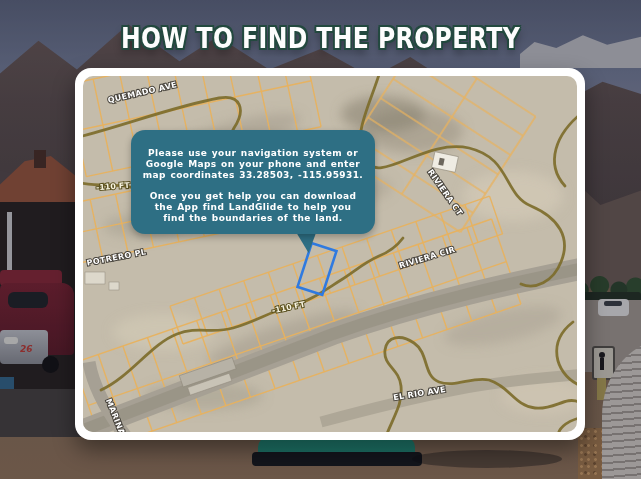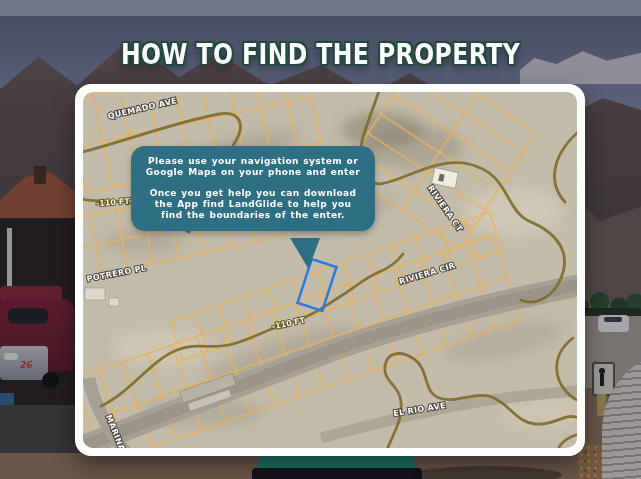--- a/index.html
+++ b/index.html
@@ -1,21 +1,21 @@
 <!DOCTYPE html>
 <html style="--c-bubble: #2e6f84; --c-parcel: #e8b25e; --c-contour: #7d6d2b; --c-property: #2f7ae0; --c-title-outline: #23493f;"><head>
 <meta charset="utf-8">
 <style>
   html,body{margin:0;padding:0;}
   body{
     width:641px;height:479px;position:relative;overflow:hidden;
     font-family:"DejaVu Sans","Liberation Sans",sans-serif;
     background:#6f7789;
   }
-  .abs{position:absolute;margin-top:16px;}
+  .abs{position:absolute;}
   
   .sky{left:0;top:0;width:641px;height:120px;
     background:linear-gradient(180deg,#5f6880 0%,#76809a 60%,#8a8ea2 100%);}
   .snow-ridge{left:520px;top:28px;width:121px;height:40px;background:#c3c4c9;
     clip-path:polygon(0 65%,12% 35%,30% 50%,52% 18%,72% 42%,100% 22%,100% 100%,0 100%);}
   .mtn-main{left:0;top:12px;width:641px;height:205px;
     background:linear-gradient(180deg,#6d5c58 0%,#5d504e 45%,#52474
 
 6 100%);
     background:linear-gradient(180deg,#6d5c58 0%,#5d504e 45%,#524746 100%);
@@ -78,21 +78,21 @@
   .map-inner svg{position:absolute;left:0;top:0;}
   .map-label{font-family:"DejaVu Sans",sans-serif;font-weight:bold;font-size:8px;letter-spacing:.4px;
     fill:#ffffff;stroke:#45413a;stroke-width:2px;paint-order:stroke;text-anchor:middle;}
   .contour-label{font-family:"DejaVu Sans",sans-serif;font-weight:bold;font-size:8px;
     fill:#f7f3e0;stroke:#59501f;stroke-width:2px;paint-order:stroke;text-anchor:middle;}
   .parcel line{stroke:var(--c-parcel);stroke-width:1.4;opacity:.95;}
   .contour{stroke:var(--c-contour);stroke-width:2.8;fill:none;stroke-linecap:round;opacity:.92;}
   #prop-rect{fill:none;stroke:var(--c-property);stroke-width:2.6;}
   
   .bubble{position:absolute;left:48px;top:54px;width:244px;box-sizing:border-box;
-    padding:10px 4px 10px 4px;background:var(--c-bubble);border-radius:14px;z-index:4;
+    padding:18px 4px 10px 4px;background:var(--c-bubble);border-radius:14px;z-index:4;
     color:#fff;font-weight:bold;font-size:9px;letter-spacing:.4px;word-spacing:1px;
     line-height:11px;text-align:center;box-shadow:0 3px 7px rgba(0,0,0,.28);}
   .bubble .gap{height:10px;}
   .bubble div{white-space:nowrap;}
   .bubble-tail{position:absolute;left:207px;top:146px;width:30px;height:31px;
     background:var(--c-bubble);clip-path:polygon(0 0,100% 0,62% 100%);z-index:3;}
 </style>
 </head>
 <body>
 
@@ -281,19 +281,20 @@
       <text class="map-label" transform="translate(337,320) rotate(-9)">EL RIO AVE</text>
       <text class="map-label" transform="translate(30,342) rotate(68)">MARINA</text>
       <text class="contour-label" transform="translate(30,113) rotate(-4)">-110 FT</text>
       <text class="contour-label" transform="translate(206,234) rotate(-12)">-110 FT</text>
     </svg>
 
     <div class="bubble-tail"></div>
     <div class="bubble">
       <div>Please use your navigation system or</div>
       <div>Google Maps on your phone and enter</div>
+      <div>map coordinates 33.28503, -115.95931.</div>
       <div class="gap"></div>
       <div>Once you get help you can download</div>
       <div>the App find LandGlide to help you</div>
-      <div>find the boundaries of the enter.</div>
+      <div>find the boundaries of the land.</div>
     </div>
   </div>
 </div>
 
 </body></html>

